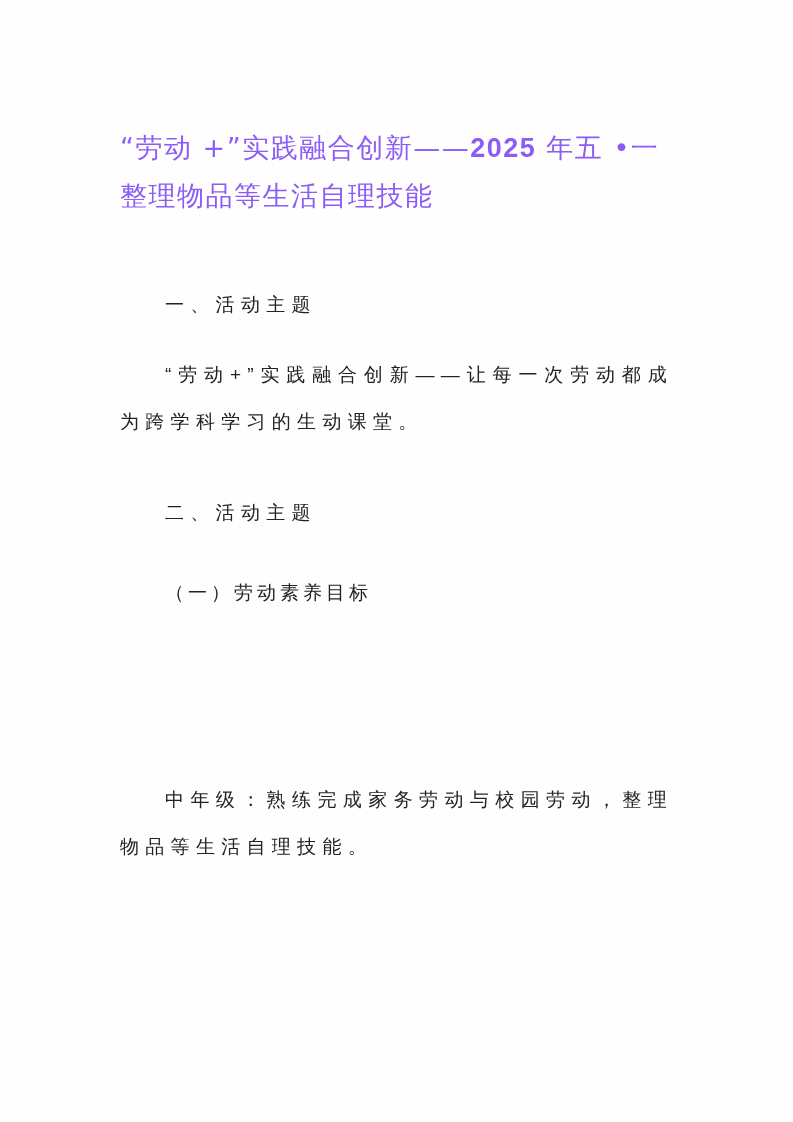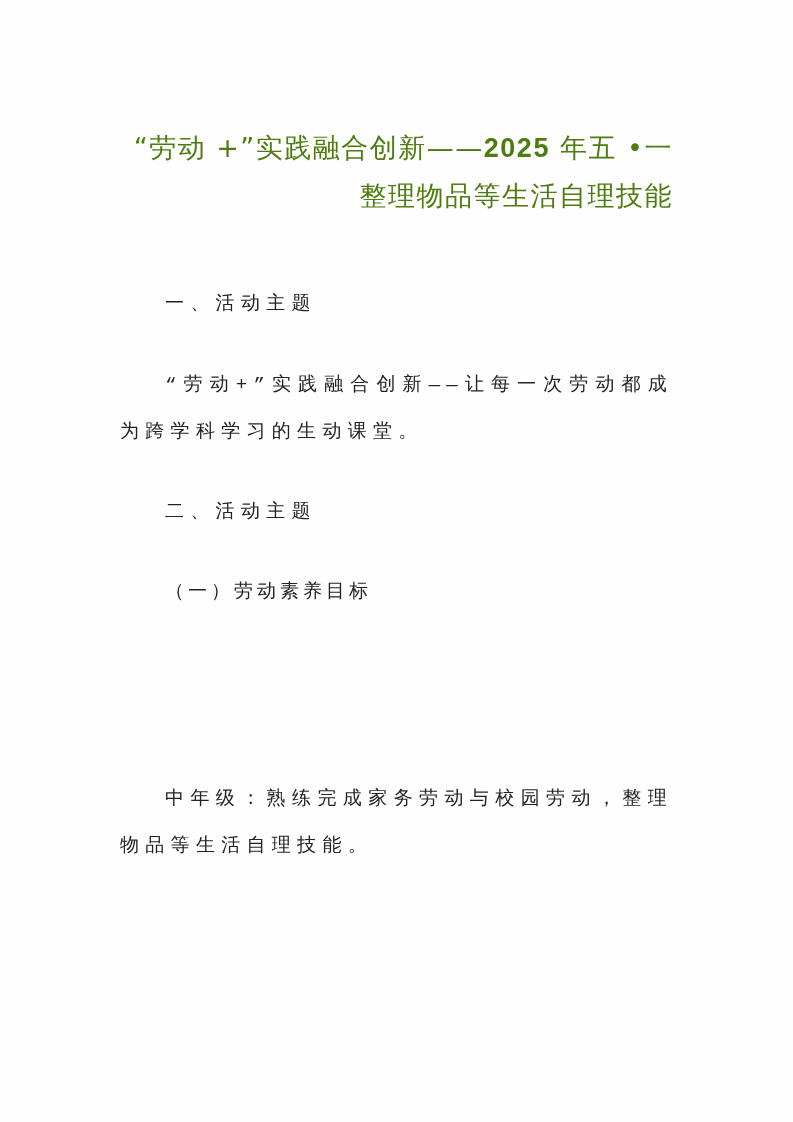--- a/index.html
+++ b/index.html
@@ -1,47 +1,47 @@
 <!DOCTYPE html>
 <html><head>
   <meta charset="utf-8">
   <style>
     html, body { margin: 0; padding: 0; background: #ffffff; }
     body { width: 793px; height: 1122px; position: relative; overflow: hidden; }
     .page { position: absolute; left: 0; top: 0; width: 793px; height: 1122px; background: #fefefe; }
     .title {
       position: absolute; left: 120px; width: 553px; top: 124px;
-      text-align: right; color: #4d7c0f;
+      text-align: left; color: #8b5cf6;
       font-family: "DejaVu Sans", "Liberation Sans", sans-serif;
       font-size: 27px; line-height: 48px; letter-spacing: 1.5px;
     }
     .title .num { font-family: "Liberation Sans", sans-serif; font-weight: bold; }
     .title .line { display: block; white-space: nowrap; }
     .body-text {
       position: absolute; left: 120px; width: 553px;
       color: #222;
-      font-family: Liberation Mono, monospace;
+      font-family: Liberation Sans, sans-serif;
       font-size: 19px; line-height: 47px; letter-spacing: 6.3px;
       text-align: justify;
     }
     .indent { text-indent: 45px; }
   </style>
 </head>
 <body>
 
 <div class="page">
 
   <div class="title">
     <span class="line"><span>“劳动 +”实践融合创新——</span><span class="num">2025</span><span> 年五 •一</span></span>
     <span class="line">整理物品等生活自理技能</span>
   </div>
 
   <div class="body-text indent" style="top:281px;">一、活动主题</div>
 
-  <div class="body-text indent" style="top:362px;">“劳动+”实践融合创新——让每一次劳动都成为跨学科学习的生动课堂。</div>
+  <div class="body-text indent" style="top:351px;">“劳动+”实践融合创新——让每一次劳动都成为跨学科学习的生动课堂。</div>
 
   <div class="body-text indent" style="top:489px;">二、活动主题</div>
 
   <div class="body-text indent" style="top:569px;letter-spacing:4px;">（一）劳动素养目标</div>
 
 
   <div class="body-text indent" style="top:776px;">中年级：熟练完成家务劳动与校园劳动，整理物品等生活自理技能。</div>
 
 
 </div>

